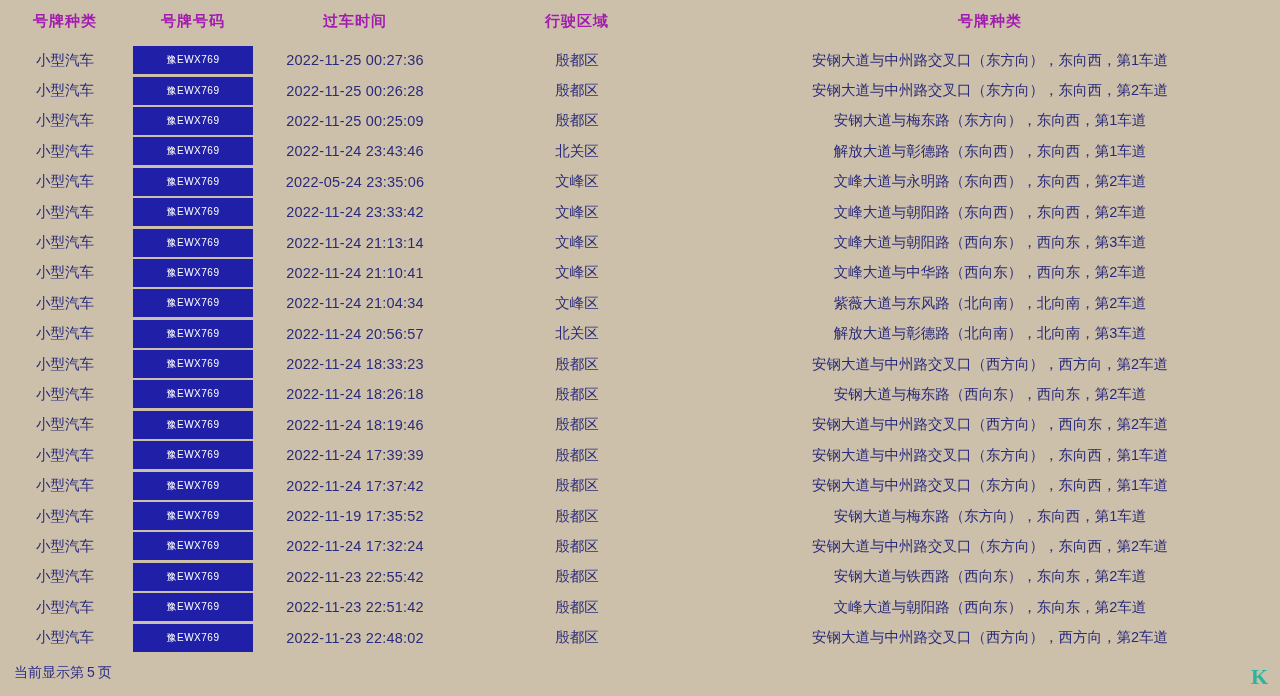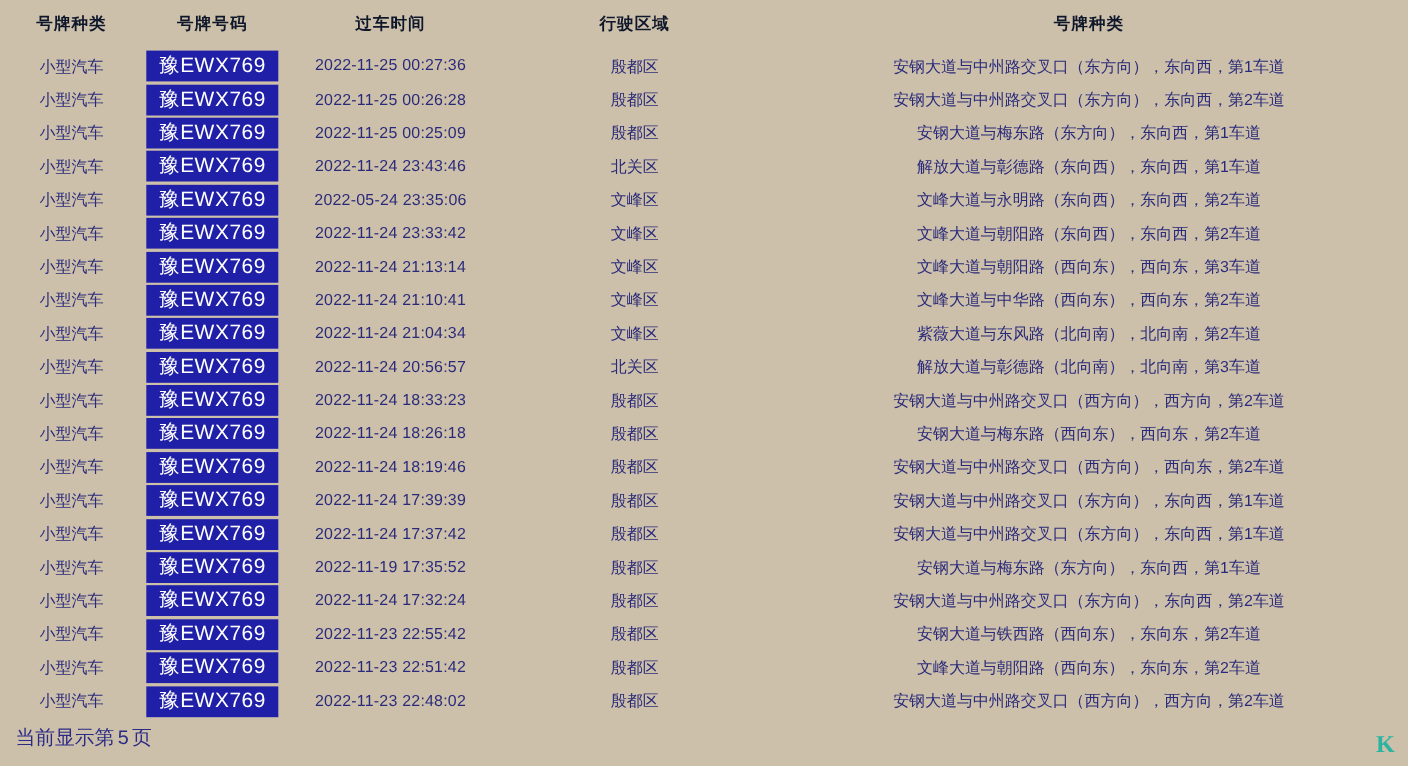--- a/index.html
+++ b/index.html
@@ -26,21 +26,21 @@
   }
   table.records col.c0 { width: 130px; }
   table.records col.c1 { width: 126px; }
   table.records col.c2 { width: 198px; }
   table.records col.c3 { width: 246px; }
   table.records col.c4 { width: 580px; }
 
   table.records thead th {
     font-size: 15px;
     font-weight: bold;
-    color: #0f172a;
+    color: #a21caf;
     padding: 12px 0 14px 0;
     text-align: center;
     letter-spacing: 1px;
     white-space: nowrap;
   }
   table.records tbody td {
     font-size: 14.5px;
     color: #2a2a7a;
     padding: 0;
     height: 30.4px;
@@ -53,41 +53,41 @@
     color: #2b2b86;
   }
   td.plate-cell {
     padding: 0;
   }
   .plate-badge {
     display: block;
     margin: 0 auto;
     background: #1f1fa8;
     color: #ffffff;
-    font-size: 19px;
+    font-size: 10px;
     line-height: 28px;
     height: 28px;
     width: 120px;
     letter-spacing: 0.5px;
   }
   td.time-cell {
     color: #2b2b86;
     letter-spacing: 0.2px;
   }
   td.area-cell {
     color: #2b2b86;
   }
   td.place-cell {
     color: #2b2b86;
   }
   .footer {
     position: absolute;
     left: 14px;
     bottom: 14px;
-    font-size: 18px;
+    font-size: 14px;
     color: #2b2b86;
   }
   .footer .pagenum {
     padding: 0 3px;
   }
   .corner-logo {
     position: absolute;
     right: 12px;
     bottom: 8px;
     font-size: 22px;

